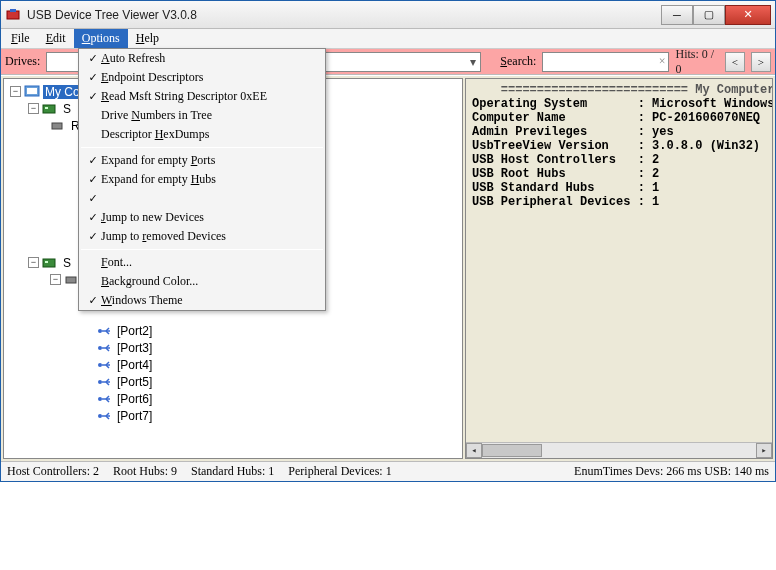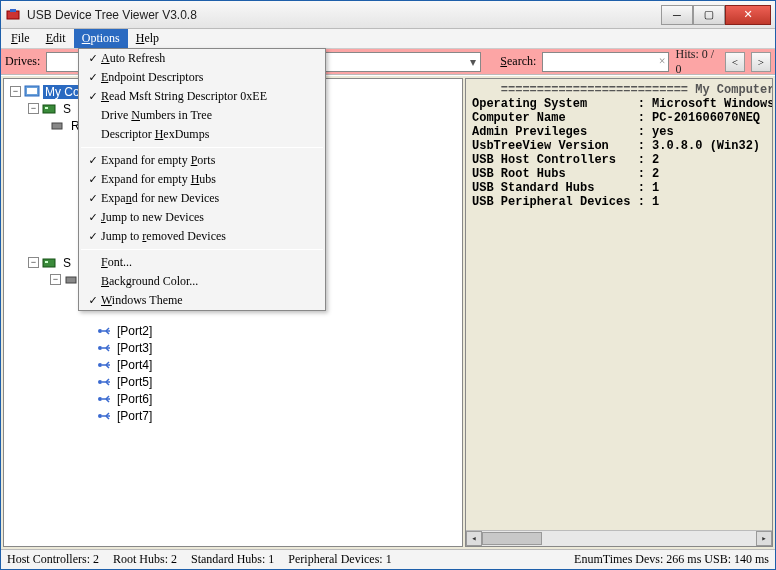--- a/index.html
+++ b/index.html
@@ -1,18 +1,18 @@
 <!DOCTYPE html>
 <html><head>
 <meta charset="utf-8">
 <style>
 * { box-sizing: border-box; margin: 0; padding: 0; }
 body { font-family: "SimSun", "Tahoma", sans-serif; font-size: 12px; background: #fff; width: 776px; height: 570px; overflow: hidden; position: relative; }
 
-.window { border: 1px solid #1e5faa; width: 776px; height: 570px; display: flex; flex-direction: column; background: #ece9d8; }
+.window { border: 1px solid #1e5faa; width: 776px; height: 482px; display: flex; flex-direction: column; background: #ece9d8; }
 
 .titlebar { height: 28px; background: linear-gradient(to bottom, #f8f8f8, #e5e5e5); display: flex; align-items: center; padding: 0 4px; border-bottom: 1px solid #bbb; }
 .titlebar .app-icon { width: 16px; height: 16px; margin-right: 6px; display:inline-flex; align-items:center; justify-content:center; }
 .titlebar .title { flex: 1; font-size: 12px; font-family: "SimSun", sans-serif; color: #222; }
 .winbtns { display: flex; gap: 0; }
 .winbtn { width: 32px; height: 20px; border: 1px solid #999; background: linear-gradient(to bottom, #f8f8f8, #d9d9d9); display:inline-flex; align-items:center; justify-content:center; font-size:11px; cursor:pointer; }
 .winbtn.close { width: 46px; background: linear-gradient(to bottom, #ee6055, #c0392b); color: #fff; border-color:#88211a; }
 
 .menubar { height: 20px; background: #f4f4f4; border-bottom: 1px solid #ccc; display: flex; align-items: stretch; padding: 0 2px; font-family:"SimSun",serif; }
 .menuitem { padding: 2px 8px; cursor: pointer; display:flex; align-items:center; }
@@ -253,21 +253,21 @@
       <div class="details-scroll-h">
         <div class="arrow l">◂</div>
         <div class="thumb"></div>
         <div class="arrow r">▸</div>
       </div>
     </div>
   </div>
 
   <div class="statusbar">
     <span>Host Controllers: 2</span>
-    <span>Root Hubs: 2</span>
+    <span>Root Hubs: 9</span>
     <span>Standard Hubs: 1</span>
     <span>Peripheral Devices: 1</span>
     <span class="spacer"></span>
     <span>EnumTimes   Devs: 266 ms   USB: 140 ms</span>
   </div>
 </div>
 
 <div class="dropdown" id="options-dd">
     <div class="mi">
       <span class="chk">✓</span>
@@ -293,21 +293,20 @@
     <div class="mi">
       <span class="chk">✓</span>
       <span class="txt">Expand for empty <span class="u">P</span>orts</span>
     </div>
     <div class="mi">
       <span class="chk">✓</span>
       <span class="txt">Expand for empty <span class="u">H</span>ubs</span>
     </div>
     <div class="mi">
       <span class="chk">✓</span>
-      <span class="txt">Expa<span class="u">n</span>d for new Devices</span>
     </div>
     <div class="mi">
       <span class="chk">✓</span>
       <span class="txt"><span class="u">J</span>ump to new Devices</span>
     </div>
     <div class="mi">
       <span class="chk">✓</span>
       <span class="txt">Jump to <span class="u">r</span>emoved Devices</span>
     </div>
     <div class="sep"></div>

